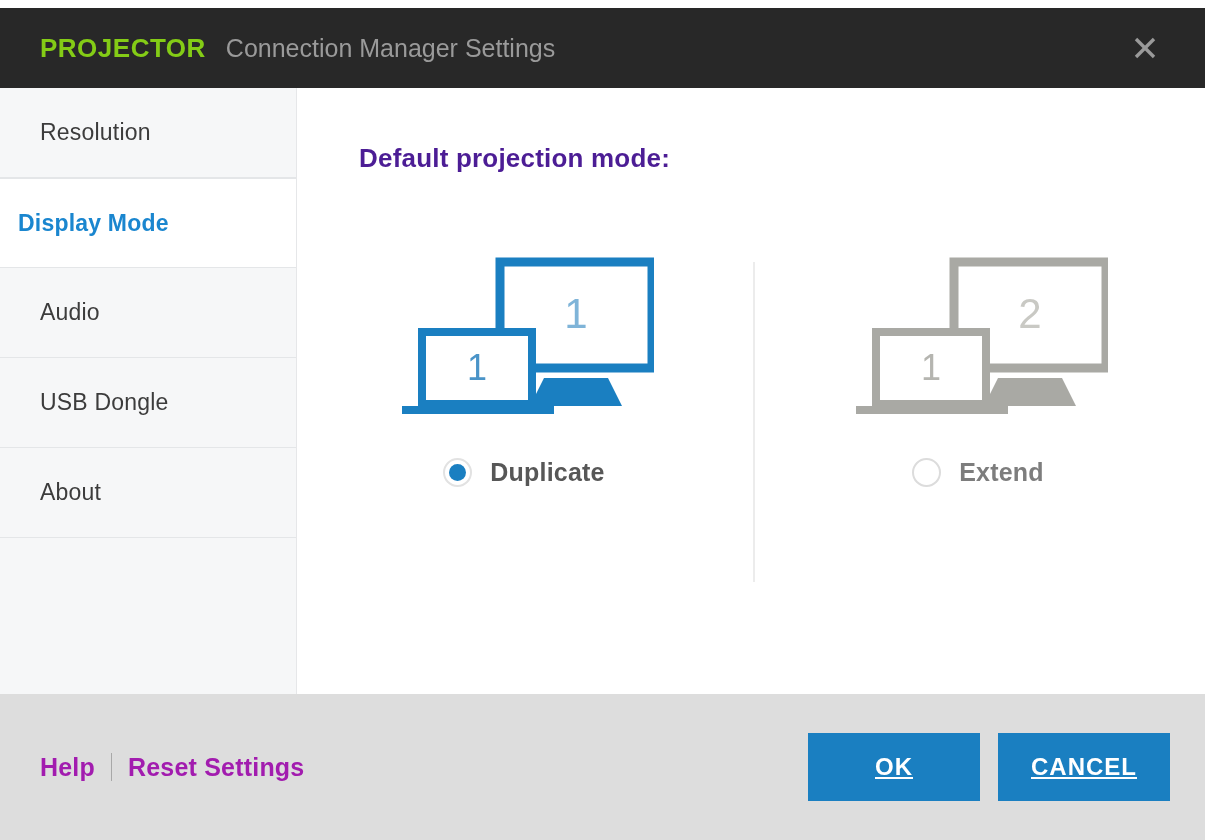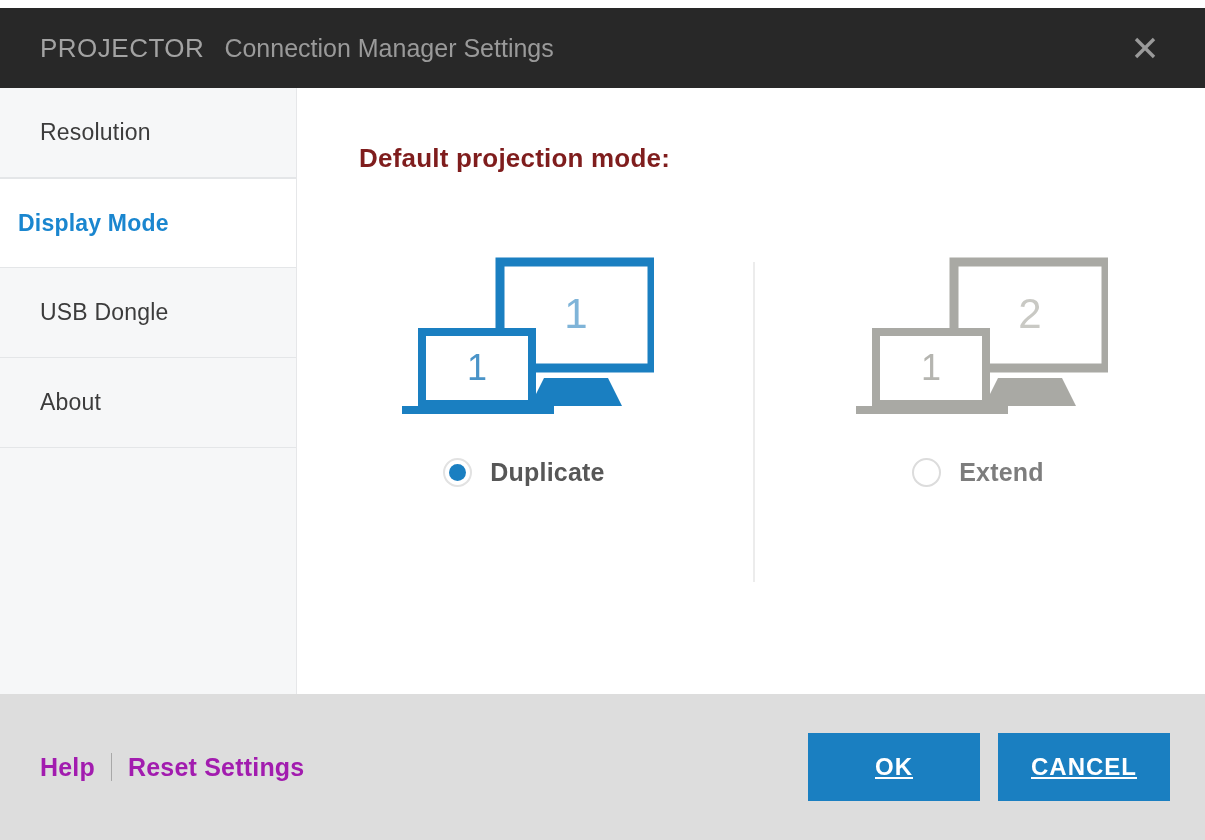--- a/index.html
+++ b/index.html
@@ -29,23 +29,23 @@
     top: 8px;
     width: 1205px;
     height: 80px;
     background: #282828;
     display: flex;
     align-items: center;
     box-sizing: border-box;
     padding: 0 28px 0 40px;
   }
   .titlebar-brand {
-    color: #a3a3a3;
+    color: #84cc16;
     font-size: 26px;
-    font-weight: normal;
+    font-weight: bold;
     letter-spacing: 0.5px;
     white-space: nowrap;
   }
   .titlebar-subtitle {
     color: #9a9a9a;
     font-size: 25px;
     font-weight: normal;
     margin-left: 20px;
     white-space: nowrap;
   }
@@ -115,21 +115,21 @@
     position: relative;
     background: #ffffff;
     box-sizing: border-box;
   }
   .panel-heading {
     position: absolute;
     left: 62px;
     top: 55px;
     font-size: 26px;
     font-weight: bold;
-    color: #7f1d1d;
+    color: #4c1d95;
     letter-spacing: 0.2px;
   }
 
   .options-row {
     position: absolute;
     left: 0;
     top: 150px;
     width: 908px;
     height: 340px;
     display: flex;
@@ -263,20 +263,23 @@
   </div>
 
   <div class="content-area">
 
     <nav class="sidebar">
       <div class="sidebar-item">
         <span>Resolution</span>
       </div>
       <div class="sidebar-item active">
         <span>Display Mode</span>
+      </div>
+      <div class="sidebar-item">
+        <span>Audio</span>
       </div>
       <div class="sidebar-item">
         <span>USB Dongle</span>
       </div>
       <div class="sidebar-item">
         <span>About</span>
       </div>
       <div class="sidebar-filler"></div>
     </nav>
 

